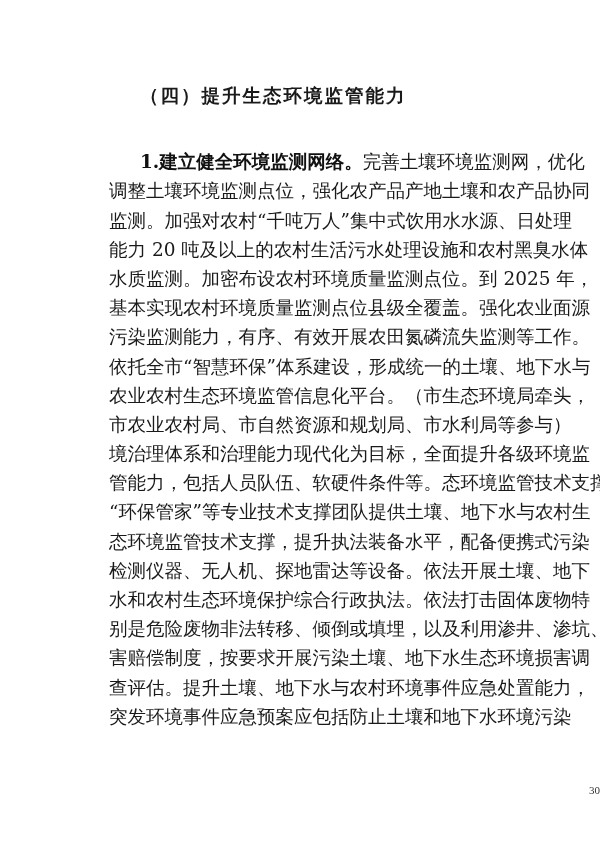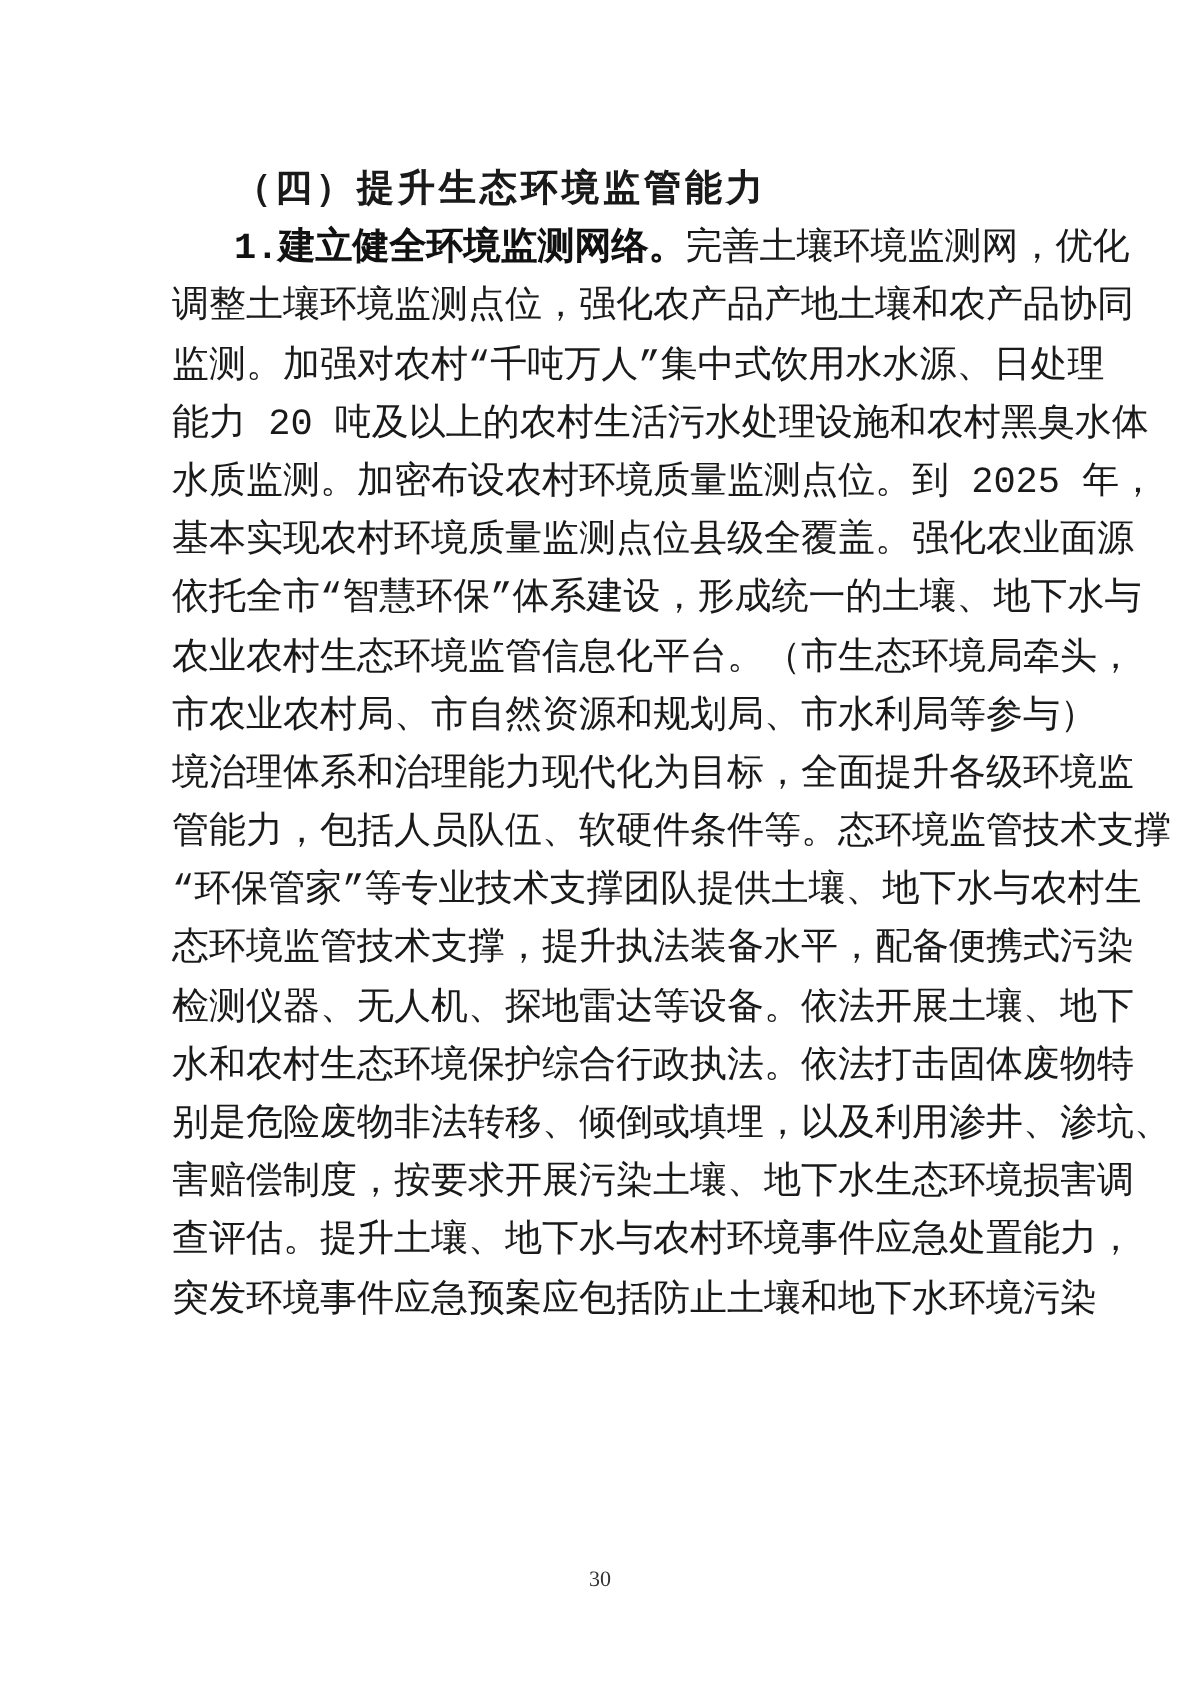--- a/index.html
+++ b/index.html
@@ -10,75 +10,76 @@
     body {
       width: 600px;
       height: 848px;
       position: relative;
       overflow: hidden;
       font-family: "DejaVu Serif", "Liberation Serif", serif;
       color: #1a1a1a;
     }
     .page {
       position: absolute;
-      left: 86px;
+      left: 109px;
       top: 81px;
       width: 420px;
-      font-family: Liberation Mono, monospace;
     }
     .line {
       height: 29.2px;
       line-height: 29.2px;
       font-size: 18.5px;
       white-space: nowrap;
       overflow: visible;
       text-align: justify;
       text-align-last: justify;
       letter-spacing: 0px;
     }
     .line.indent {
       padding-left: 31px;
+      margin-top: 37px;
     }
     .line.last {
       text-align-last: left;
     }
     .heading {
       font-weight: bold;
       text-align-last: left;
       padding-left: 31px;
       letter-spacing: 2px;
     }
     .bold {
       font-weight: bold;
       color: #111;
     }
     .page-number {
       position: absolute;
       left: 0;
       width: 600px;
       top: 784px;
-      text-align: center;
+      text-align: right;
       font-family: "Liberation Serif", serif;
       font-size: 11px;
       color: #333;
     }
   </style>
 </head>
 <body>
 
 <div class="page">
   <div class="line heading">（四）提升生态环境监管能力</div>
 
   <div>
     <div class="line indent"><span class="bold">1.建立健全环境监测网络。</span><span>完善土壤环境监测网，优化</span></div>
     <div class="line">调整土壤环境监测点位，强化农产品产地土壤和农产品协同</div>
     <div class="line">监测。加强对农村“千吨万人”集中式饮用水水源、日处理</div>
     <div class="line">能力 20 吨及以上的农村生活污水处理设施和农村黑臭水体</div>
     <div class="line">水质监测。加密布设农村环境质量监测点位。到 2025 年，</div>
     <div class="line">基本实现农村环境质量监测点位县级全覆盖。强化农业面源</div>
+    <div class="line">污染监测能力，有序、有效开展农田氮磷流失监测等工作。</div>
     <div class="line">依托全市“智慧环保”体系建设，形成统一的土壤、地下水与</div>
     <div class="line">农业农村生态环境监管信息化平台。（市生态环境局牵头，</div>
     <div class="line last">市农业农村局、市自然资源和规划局、市水利局等参与）</div>
   </div>
 
   <div>
     <div class="line">境治理体系和治理能力现代化为目标，全面提升各级环境监</div>
     <div class="line">管能力，包括人员队伍、软硬件条件等。态环境监管技术支撑</div>
     <div class="line">“环保管家”等专业技术支撑团队提供土壤、地下水与农村生</div>
     <div class="line">态环境监管技术支撑，提升执法装备水平，配备便携式污染</div>

